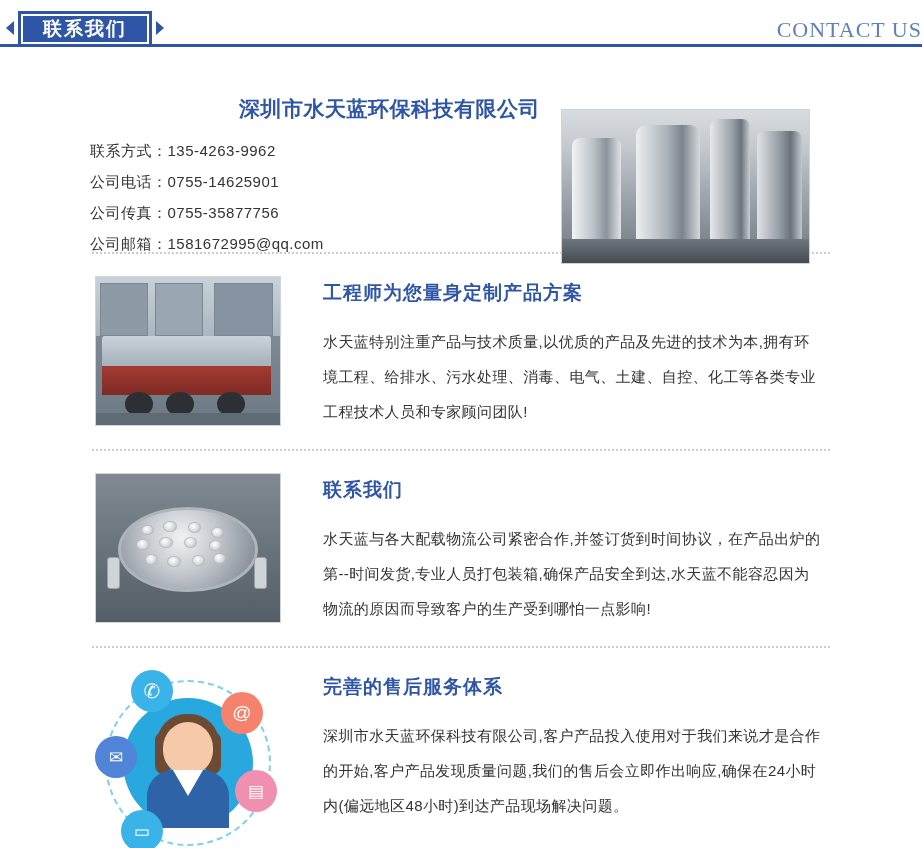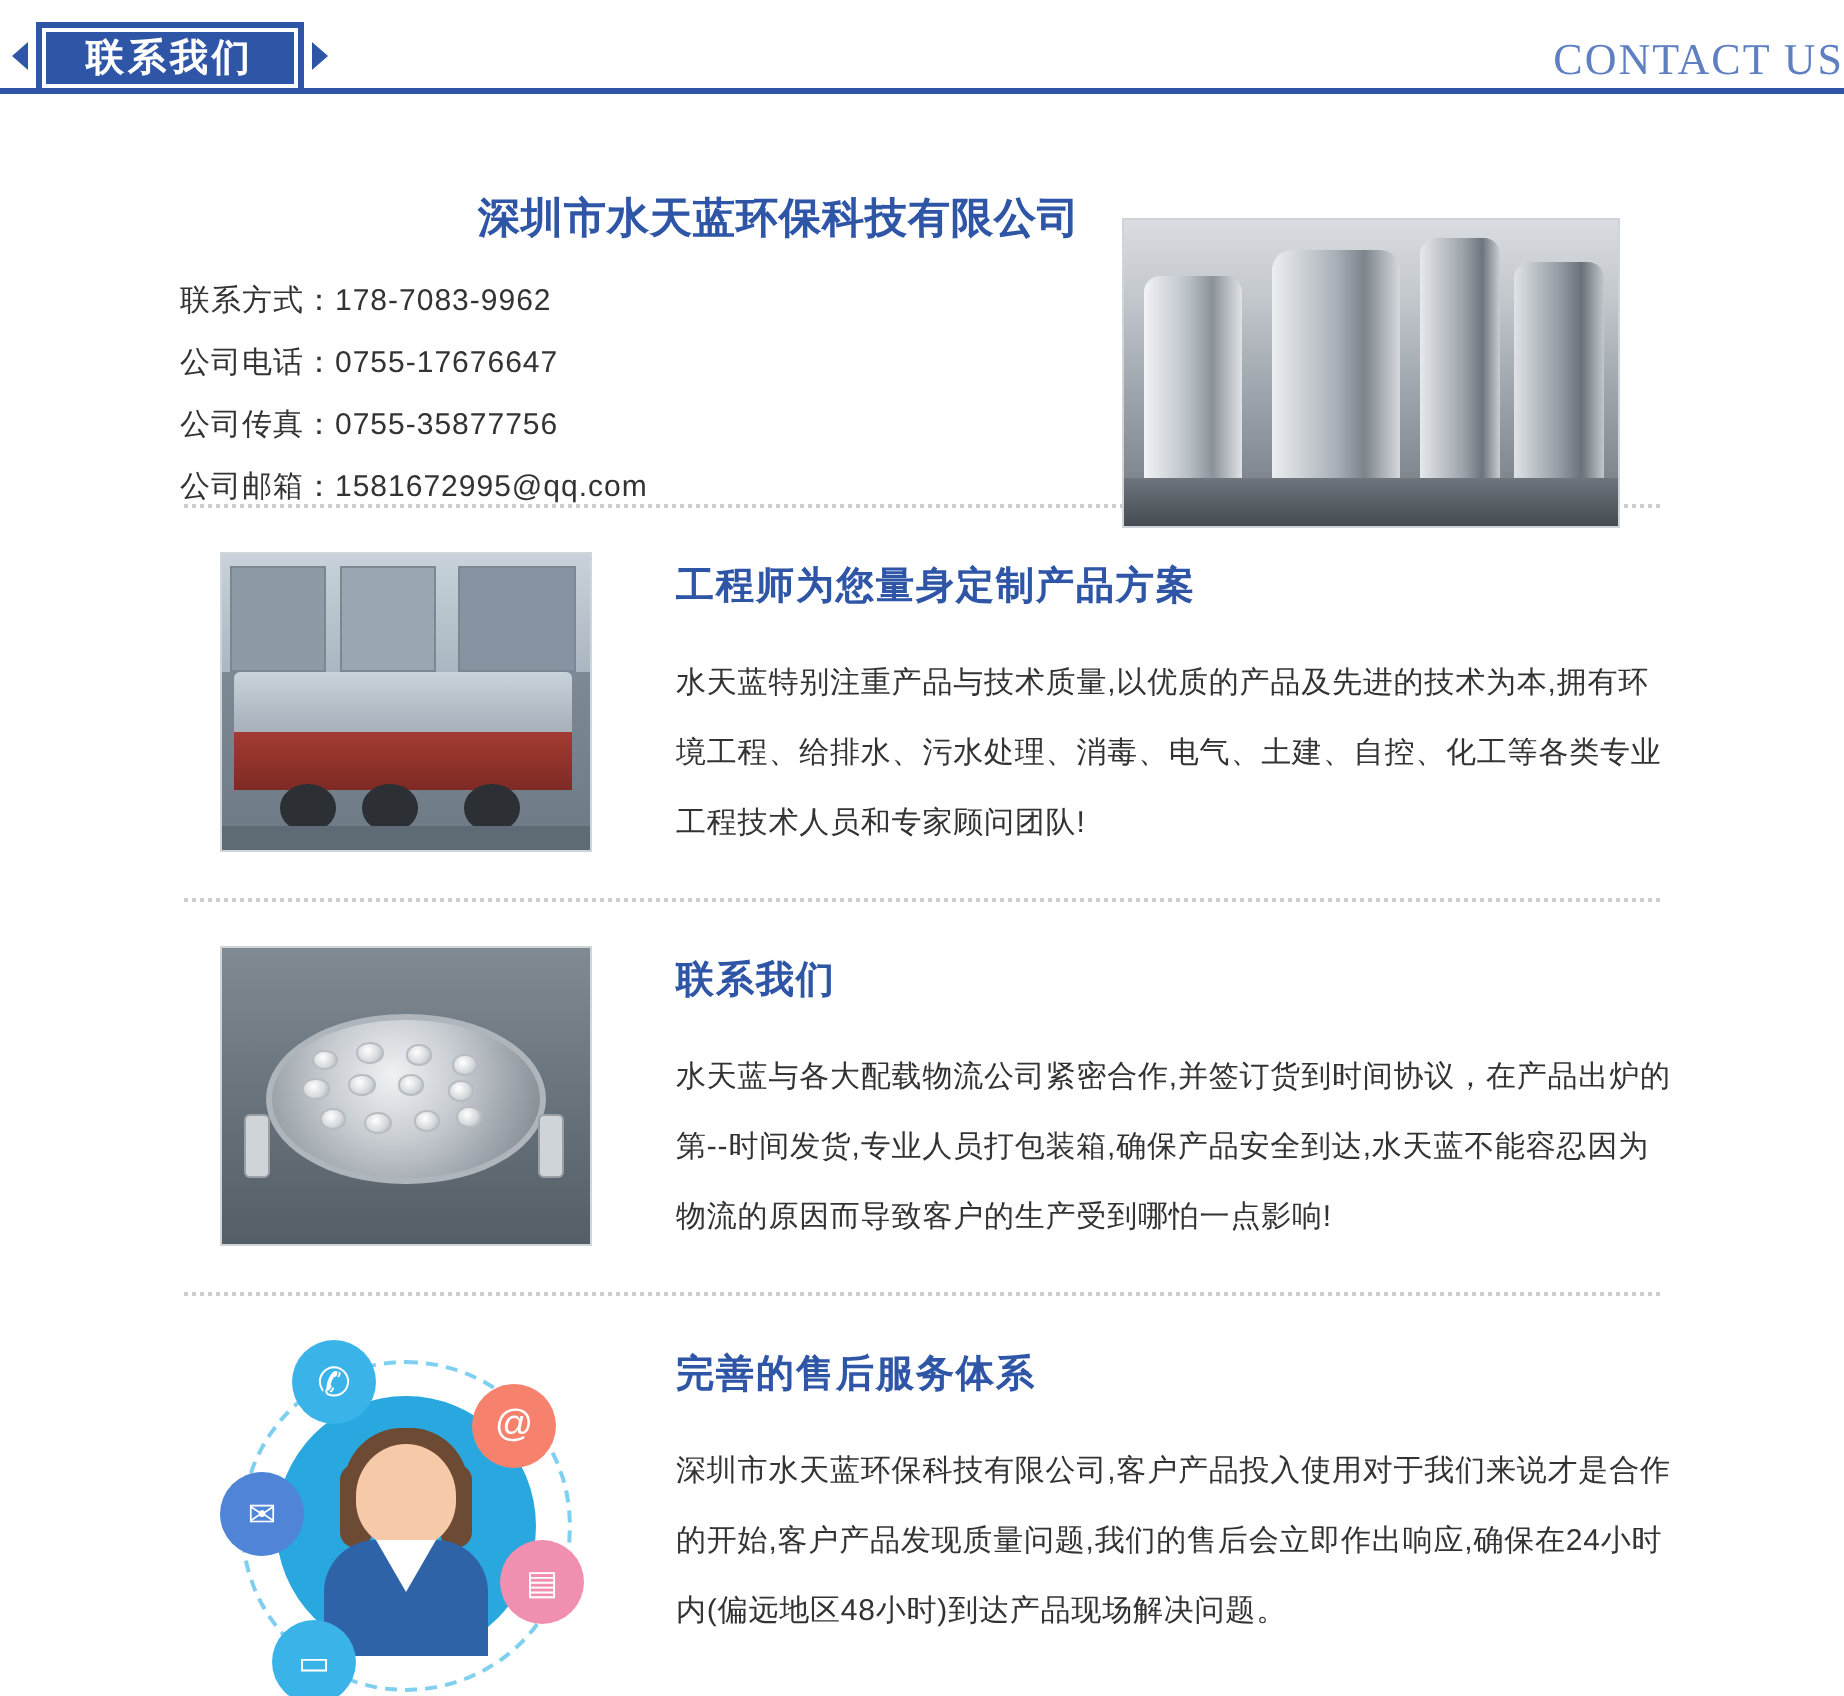--- a/index.html
+++ b/index.html
@@ -112,21 +112,21 @@
   .divider {
     height: 0;
     border-top: 2px dotted #cccccc;
     margin: 0 92px 0 92px;
   }
 
   
   .feature {
     position: relative;
     display: flex;
-    padding: 22px 0 20px 15px;
+    padding: 22px 0 20px 0;
   }
   .feature-thumb {
     flex: 0 0 186px;
     margin-left: 95px;
     height: 150px;
     border: 1px solid #d0d5da;
     overflow: hidden;
     position: relative;
     background: #8d949b;
   }
@@ -316,22 +316,22 @@
     <div class="header-tab">
       <span>联系我们</span>
     </div>
     <div class="tab-arrow-right"></div>
     <div class="header-en">CONTACT US</div>
   </div>
 
   <div class="company">
     <div class="company-text">
       <div class="company-name">深圳市水天蓝环保科技有限公司</div>
-      <div class="company-line">联系方式：178-7083-9962</div>
-      <div class="company-line">公司电话：0755-17676647</div>
+      <div class="company-line">联系方式：135-4263-9962</div>
+      <div class="company-line">公司电话：0755-14625901</div>
       <div class="company-line">公司传真：0755-35877756</div>
       <div class="company-line">公司邮箱：1581672995@qq.com</div>
     </div>
     <div class="company-photo">
       <div class="photo-filters"></div>
       <div class="photo-extra1"></div>
       <div class="photo-extra2"></div>
       <div class="photo-floor"></div>
     </div>
   </div>

